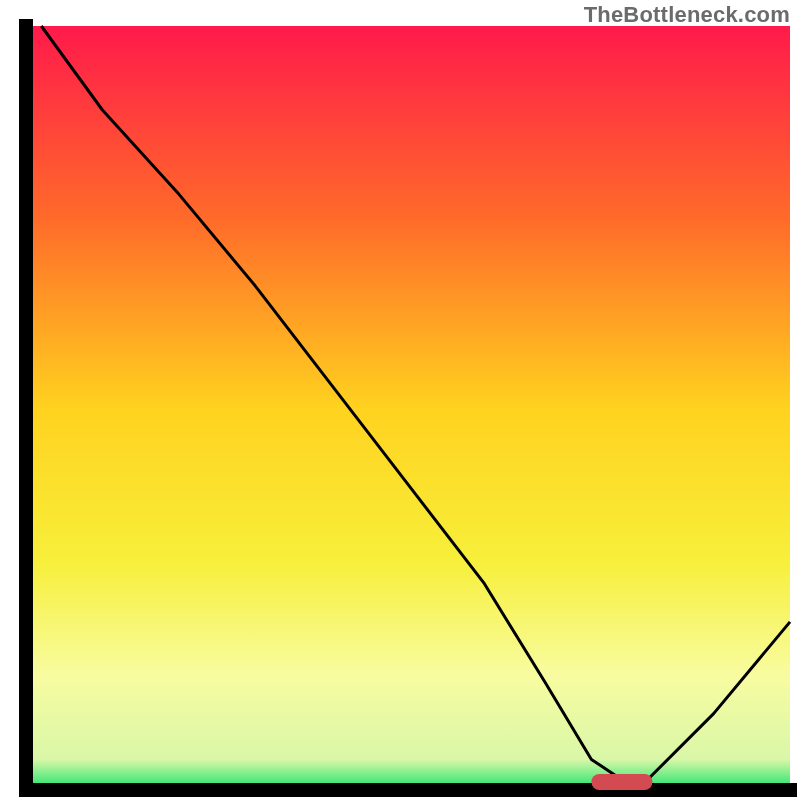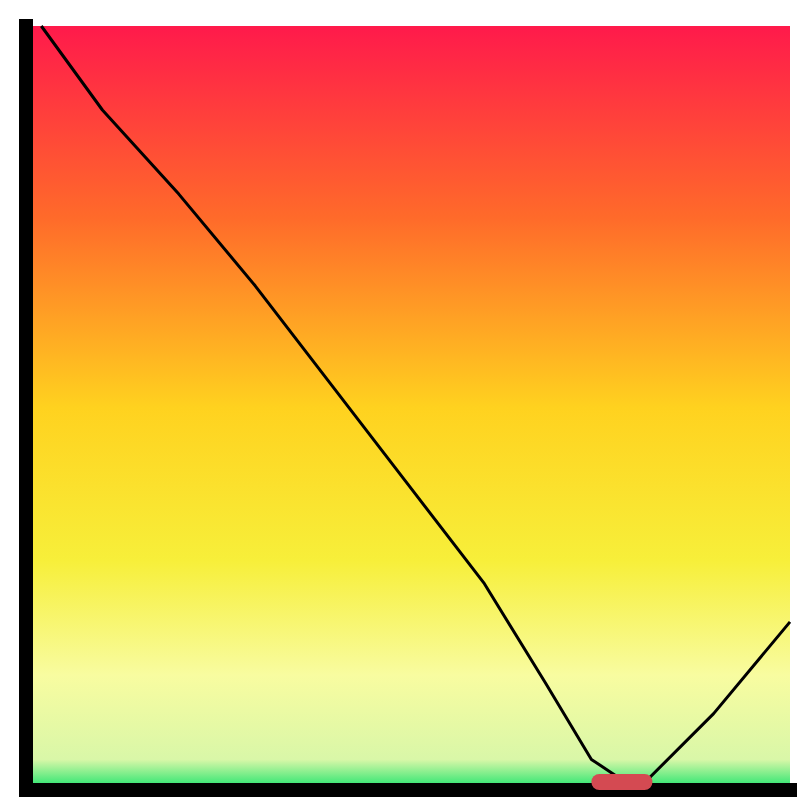--- a/index.html
+++ b/index.html
@@ -29,20 +29,21 @@
   svg {
     position: absolute;
     top: 0;
     left: 0;
   }
 </style>
 </head>
 <body>
 
 <div class="chart-container">
+  <div class="watermark">TheBottleneck.com</div>
   <svg id="chart-svg" width="800" height="800" viewBox="0 0 800 800">
     <defs>
       <linearGradient id="bg-grad" x1="0" y1="0" x2="0" y2="1">
           <stop offset="0%" stop-color="#ff1a4b"></stop>
           <stop offset="25%" stop-color="#ff6a2a"></stop>
           <stop offset="50%" stop-color="#ffd21f"></stop>
           <stop offset="70%" stop-color="#f7ef3a"></stop>
           <stop offset="85%" stop-color="#f8fca0"></stop>
           <stop offset="96%" stop-color="#d9f7a8"></stop>
           <stop offset="100%" stop-color="#17e36a"></stop>

